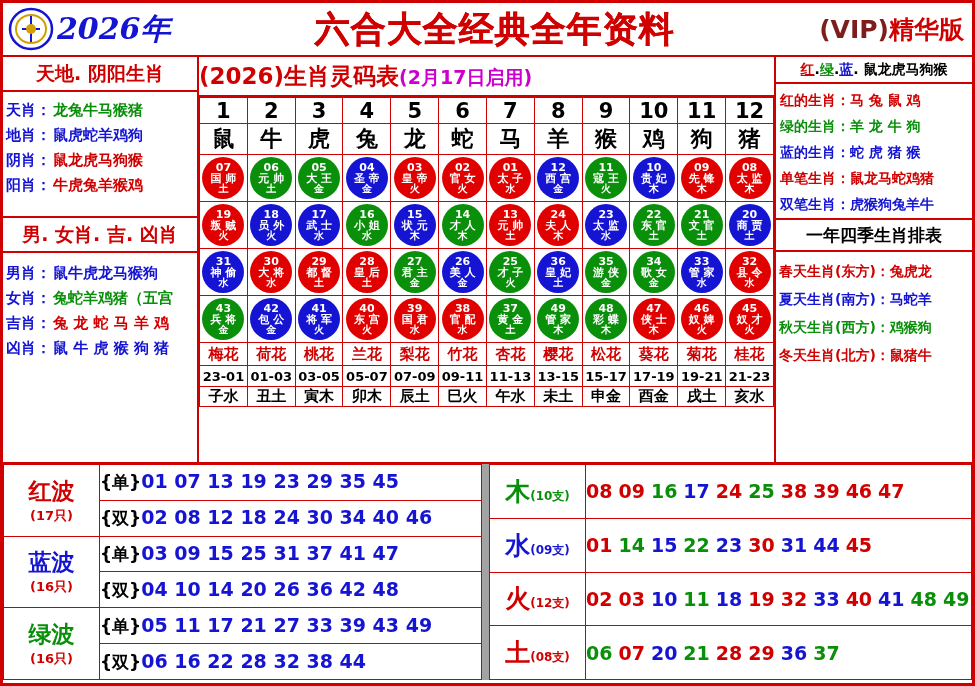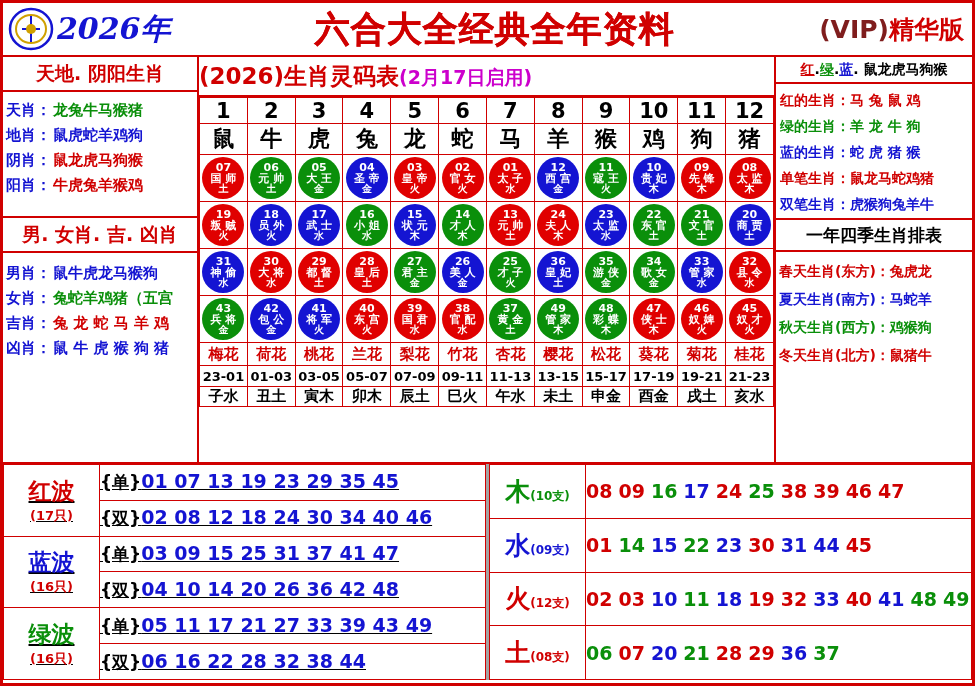--- a/index.html
+++ b/index.html
@@ -124,21 +124,21 @@
   }
   .rtitle2 {
     text-align: center; font-weight: bold; font-size: 17px; color: #000;
     padding: 4px 0 3px;
     border-top: 2px solid #d00000; border-bottom: 2px solid #d00000;
   }
   .rrow2 { padding: 5px 3px; font-size: 14px; font-weight: bold; white-space: nowrap; }
 
   
   .bottom { display: flex; border-top: 2px solid #d00000; height: 218px; }
-  .bl { width: 486px; border-right: 3px solid #a3a3a3; text-decoration: underline; }
+  .bl { width: 486px; border-right: 7px solid #a3a3a3; }
   .br { flex: 1; }
   table.wave, table.elem { border-collapse: collapse; width: 100%; height: 100%; table-layout: fixed; }
   table.wave td, table.elem td { border: 1px solid #d00000; padding: 0; }
   .wave-label { width: 96px; text-align: center; vertical-align: middle; }
   .wave-label .wl { font-size: 23px; font-weight: bold; display:block; }
   .wave-label .wc { font-size: 13px; font-weight: bold; display:block; color:#d00000; }
   .wave-nums { padding-left: 6px; font-size: 19px; font-weight: bold; color: #1414d2; white-space: nowrap; }
   .wave-nums .tag { color: #000; font-size: 17px; }
   .wave-nums .tagv { color: #1414d2; }
   .elem-label { width: 96px; text-align: center; vertical-align: middle; }

